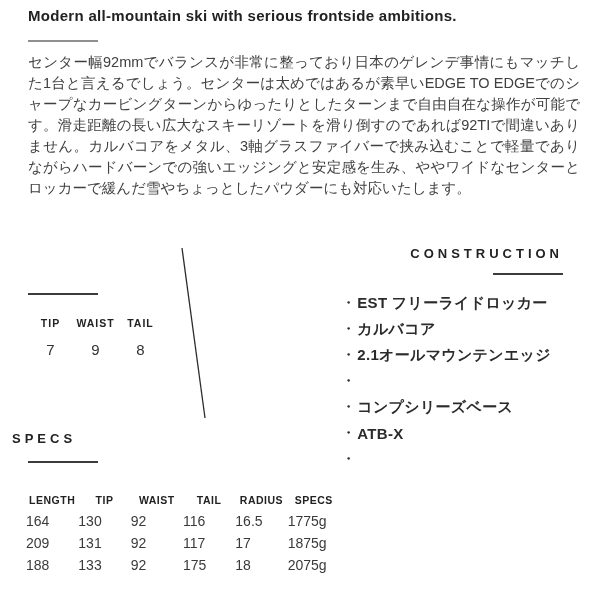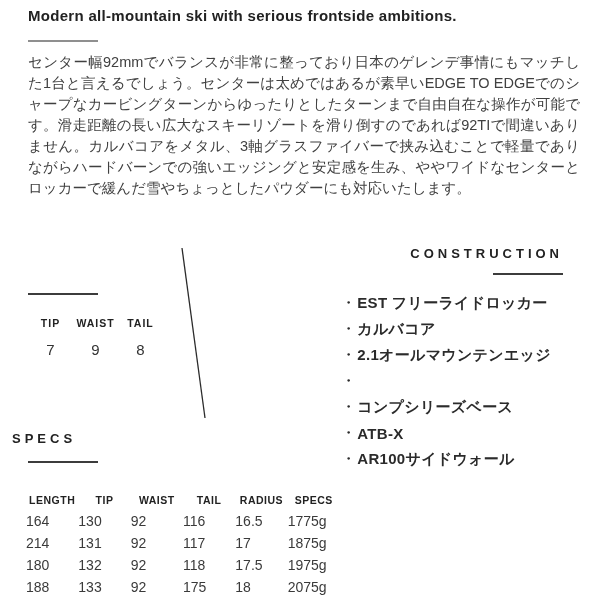--- a/index.html
+++ b/index.html
@@ -116,21 +116,20 @@
     <li>
       <span class="bullet">・</span>
       <span>コンプシリーズベース</span>
     </li>
     <li>
       <span class="bullet">・</span>
       <span>ATB-X</span>
     </li>
     <li>
       <span class="bullet">・</span>
-      <span>AR100サイドウォール</span>
     </li>
   </ul>
 
   <div class="section-title specs-title">SPECS</div>
   <div class="divider specs"></div>
   <table class="specs-table">
     <thead>
       <tr>
         <th>LENGTH</th>
         <th>TIP</th>
@@ -143,34 +142,26 @@
     <tbody>
       <tr>
         <td>164</td>
         <td>130</td>
         <td>92</td>
         <td>116</td>
         <td>16.5</td>
         <td>1775g</td>
       </tr>
       <tr>
-        <td>214</td>
+        <td>209</td>
         <td>131</td>
         <td>92</td>
         <td>117</td>
         <td>17</td>
         <td>1875g</td>
-      </tr>
-      <tr>
-        <td>180</td>
-        <td>132</td>
-        <td>92</td>
-        <td>118</td>
-        <td>17.5</td>
-        <td>1975g</td>
       </tr>
       <tr>
         <td>188</td>
         <td>133</td>
         <td>92</td>
         <td>175</td>
         <td>18</td>
         <td>2075g</td>
       </tr>
     </tbody>

